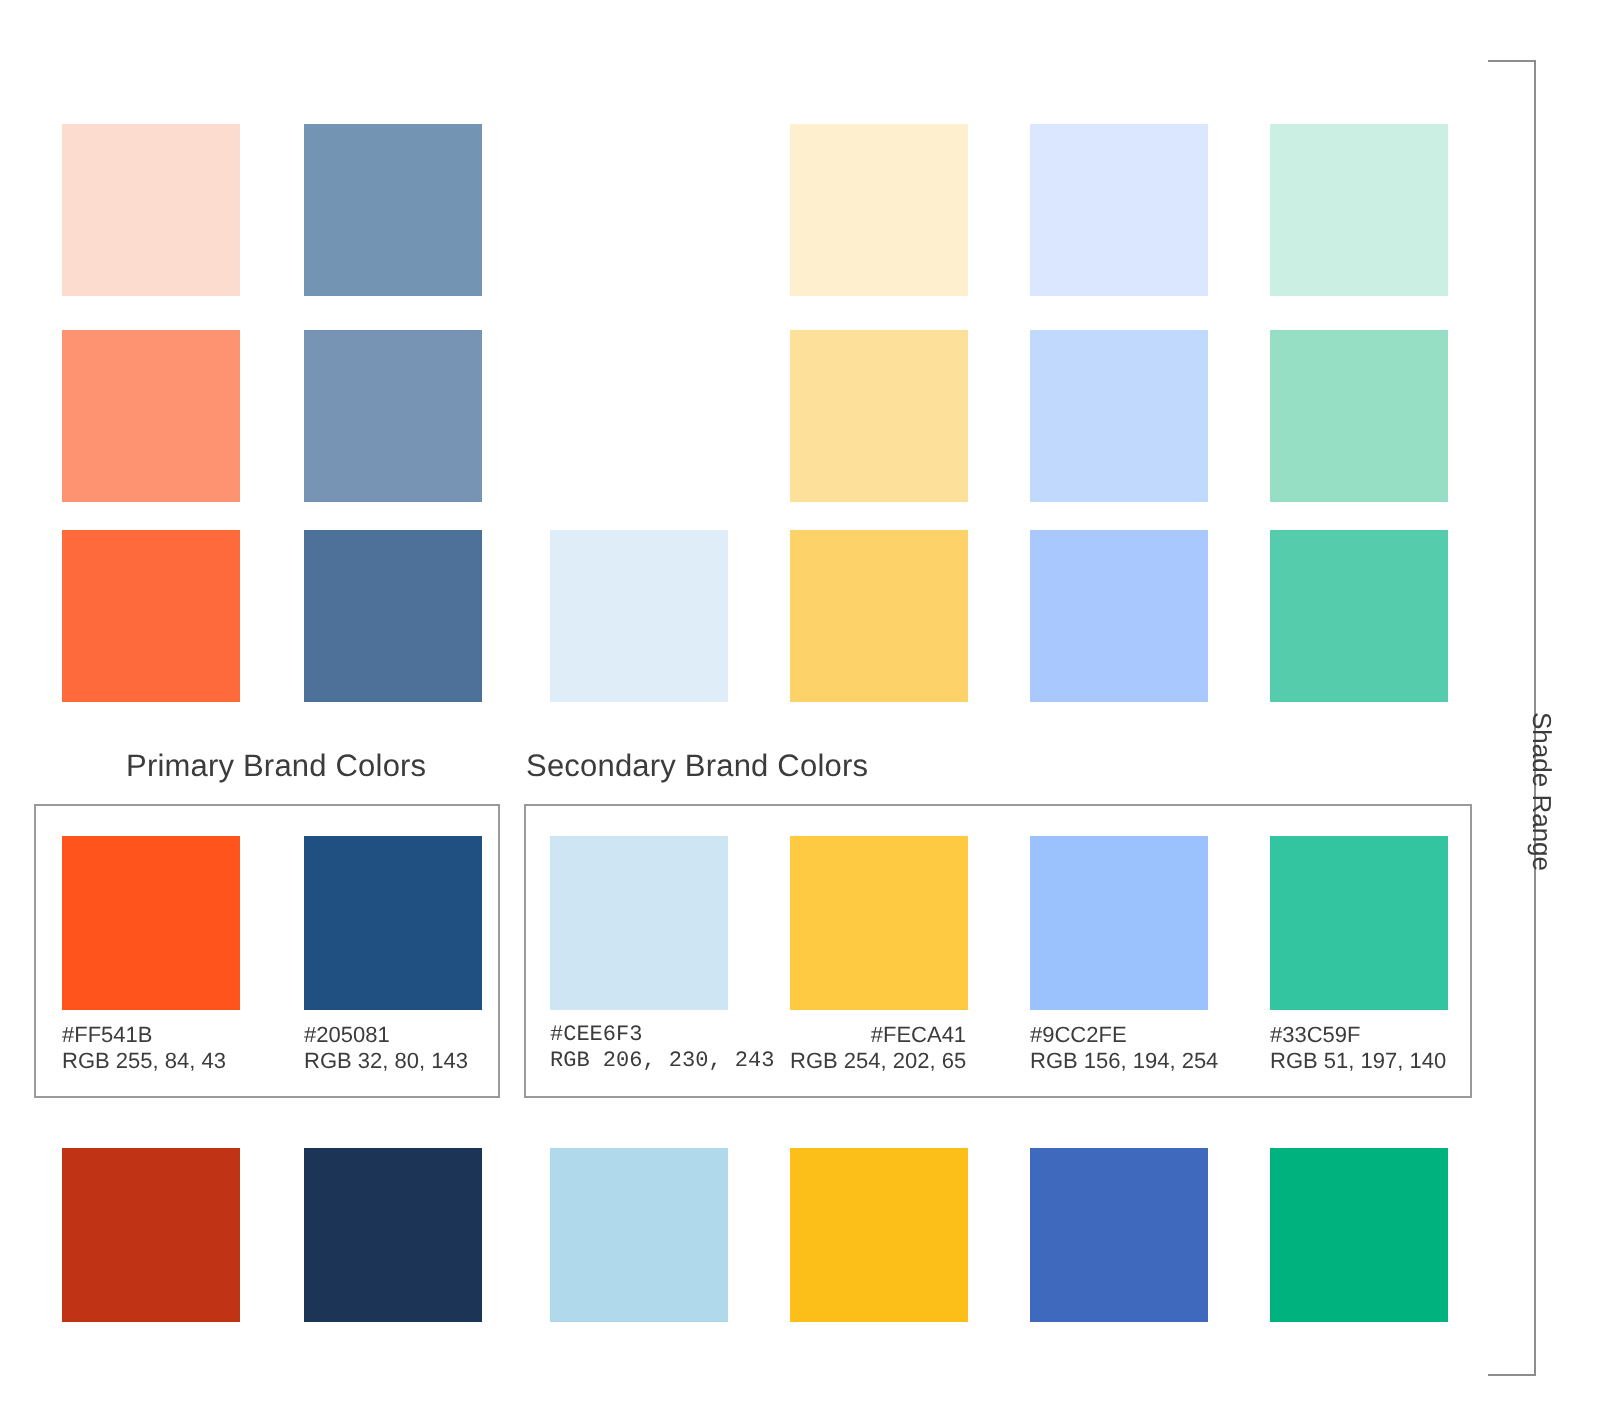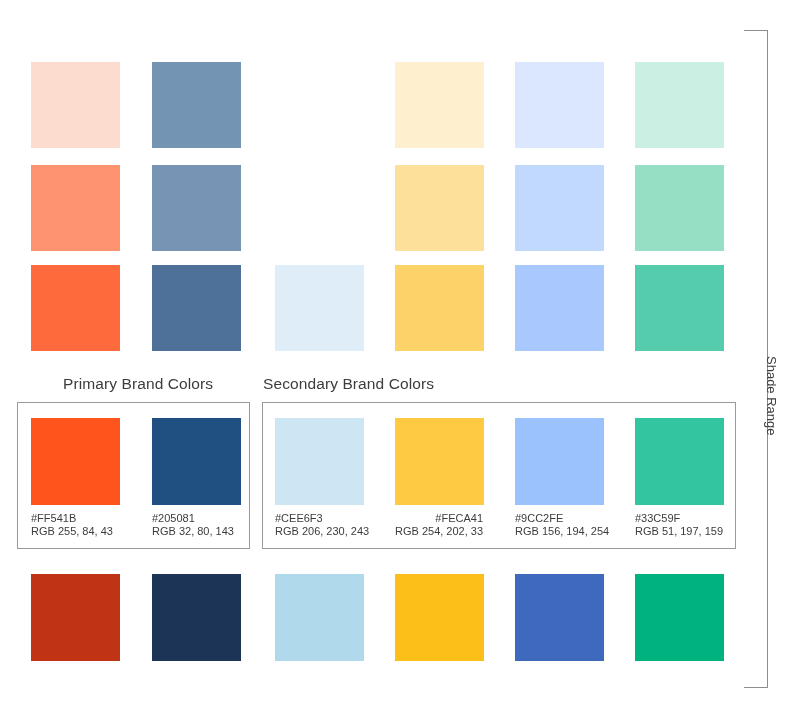--- a/index.html
+++ b/index.html
@@ -154,41 +154,41 @@
 <div class="chip-label" style="left:152px; top:512px;">
   <span class="hex">#205081</span>
   <span class="rgb">RGB 32, 80, 143</span>
 </div>
 
 <div class="group-heading" id="secondary-heading">Secondary Brand Colors</div>
 
 <div class="group-box" id="secondary-group-box" style="border-color: rgb(154, 154, 154);"></div>
 
 <div class="brand-chip" style="left: 275px; top: 418px; background: rgb(206, 230, 243);"></div>
-<div class="chip-label" style="left:275px; top:512px;">
+<div class="chip-label" style="left:275px; top:512px;font-family:Liberation Mono, monospace;">
   <span class="hex">#CEE6F3</span>
   <span class="rgb">RGB 206, 230, 243</span>
 </div>
 
 <div class="brand-chip" style="left: 395px; top: 418px; background: rgb(254, 202, 65);"></div>
 <div class="chip-label" style="left:395px; top:512px;text-align:right;">
   <span class="hex">#FECA41</span>
-  <span class="rgb">RGB 254, 202, 33</span>
+  <span class="rgb">RGB 254, 202, 65</span>
 </div>
 
 <div class="brand-chip" style="left: 515px; top: 418px; background: rgb(156, 194, 254);"></div>
 <div class="chip-label" style="left:515px; top:512px;">
   <span class="hex">#9CC2FE</span>
   <span class="rgb">RGB 156, 194, 254</span>
 </div>
 
 <div class="brand-chip" style="left: 635px; top: 418px; background: rgb(51, 197, 159);"></div>
 <div class="chip-label" style="left:635px; top:512px;">
   <span class="hex">#33C59F</span>
-  <span class="rgb">RGB 51, 197, 159</span>
+  <span class="rgb">RGB 51, 197, 140</span>
 </div>
 
 <div class="swatch-wide" style="left: 31px; top: 574px; background: rgb(192, 51, 20);"></div>
 <div class="swatch-wide" style="left: 152px; top: 574px; background: rgb(28, 53, 87);"></div>
 <div class="swatch-wide" style="left: 275px; top: 574px; background: rgb(176, 217, 236);"></div>
 <div class="swatch-wide" style="left: 395px; top: 574px; background: rgb(252, 190, 24);"></div>
 <div class="swatch-wide" style="left: 515px; top: 574px; background: rgb(63, 105, 188);"></div>
 <div class="swatch-wide" style="left: 635px; top: 574px; background: rgb(0, 178, 126);"></div>
 
 <div id="shade-range-bracket">

